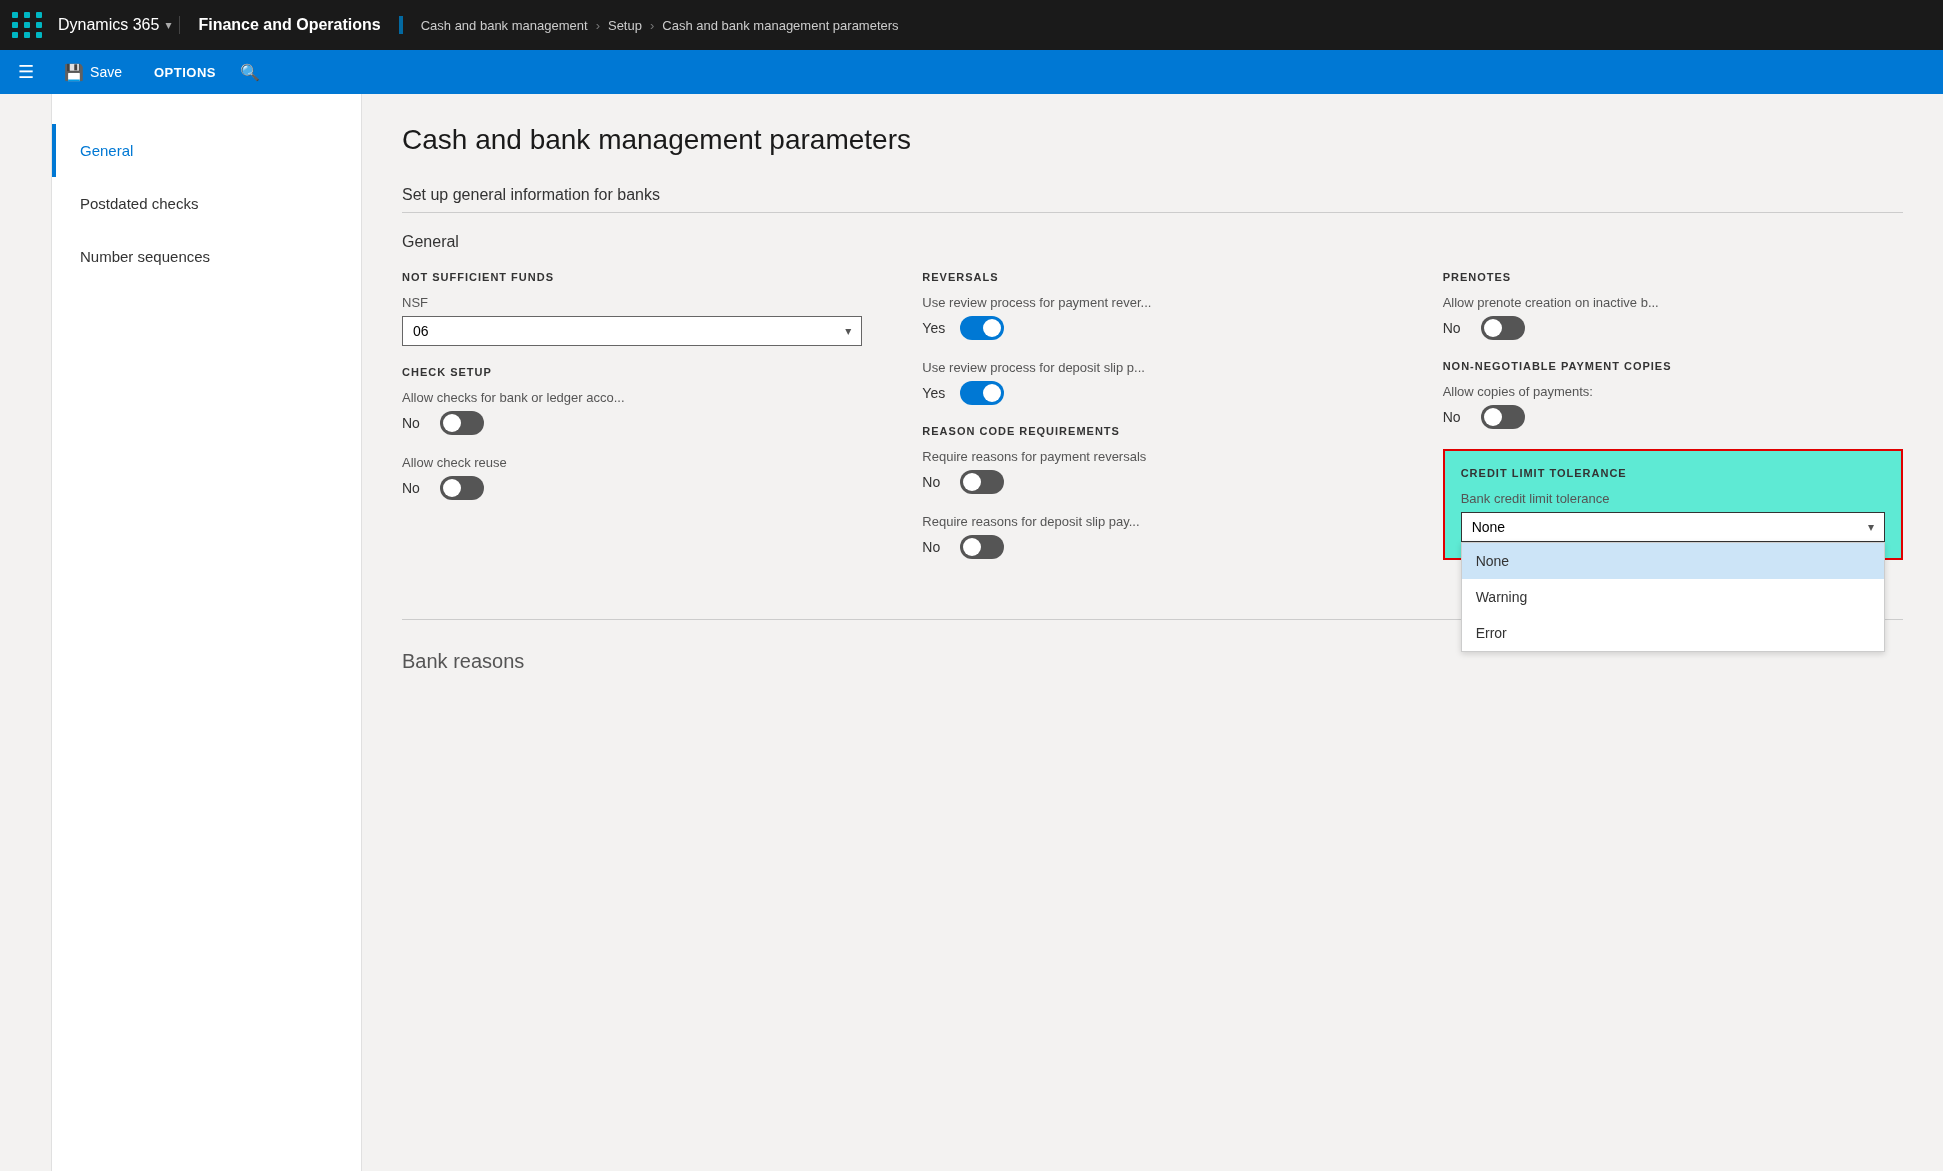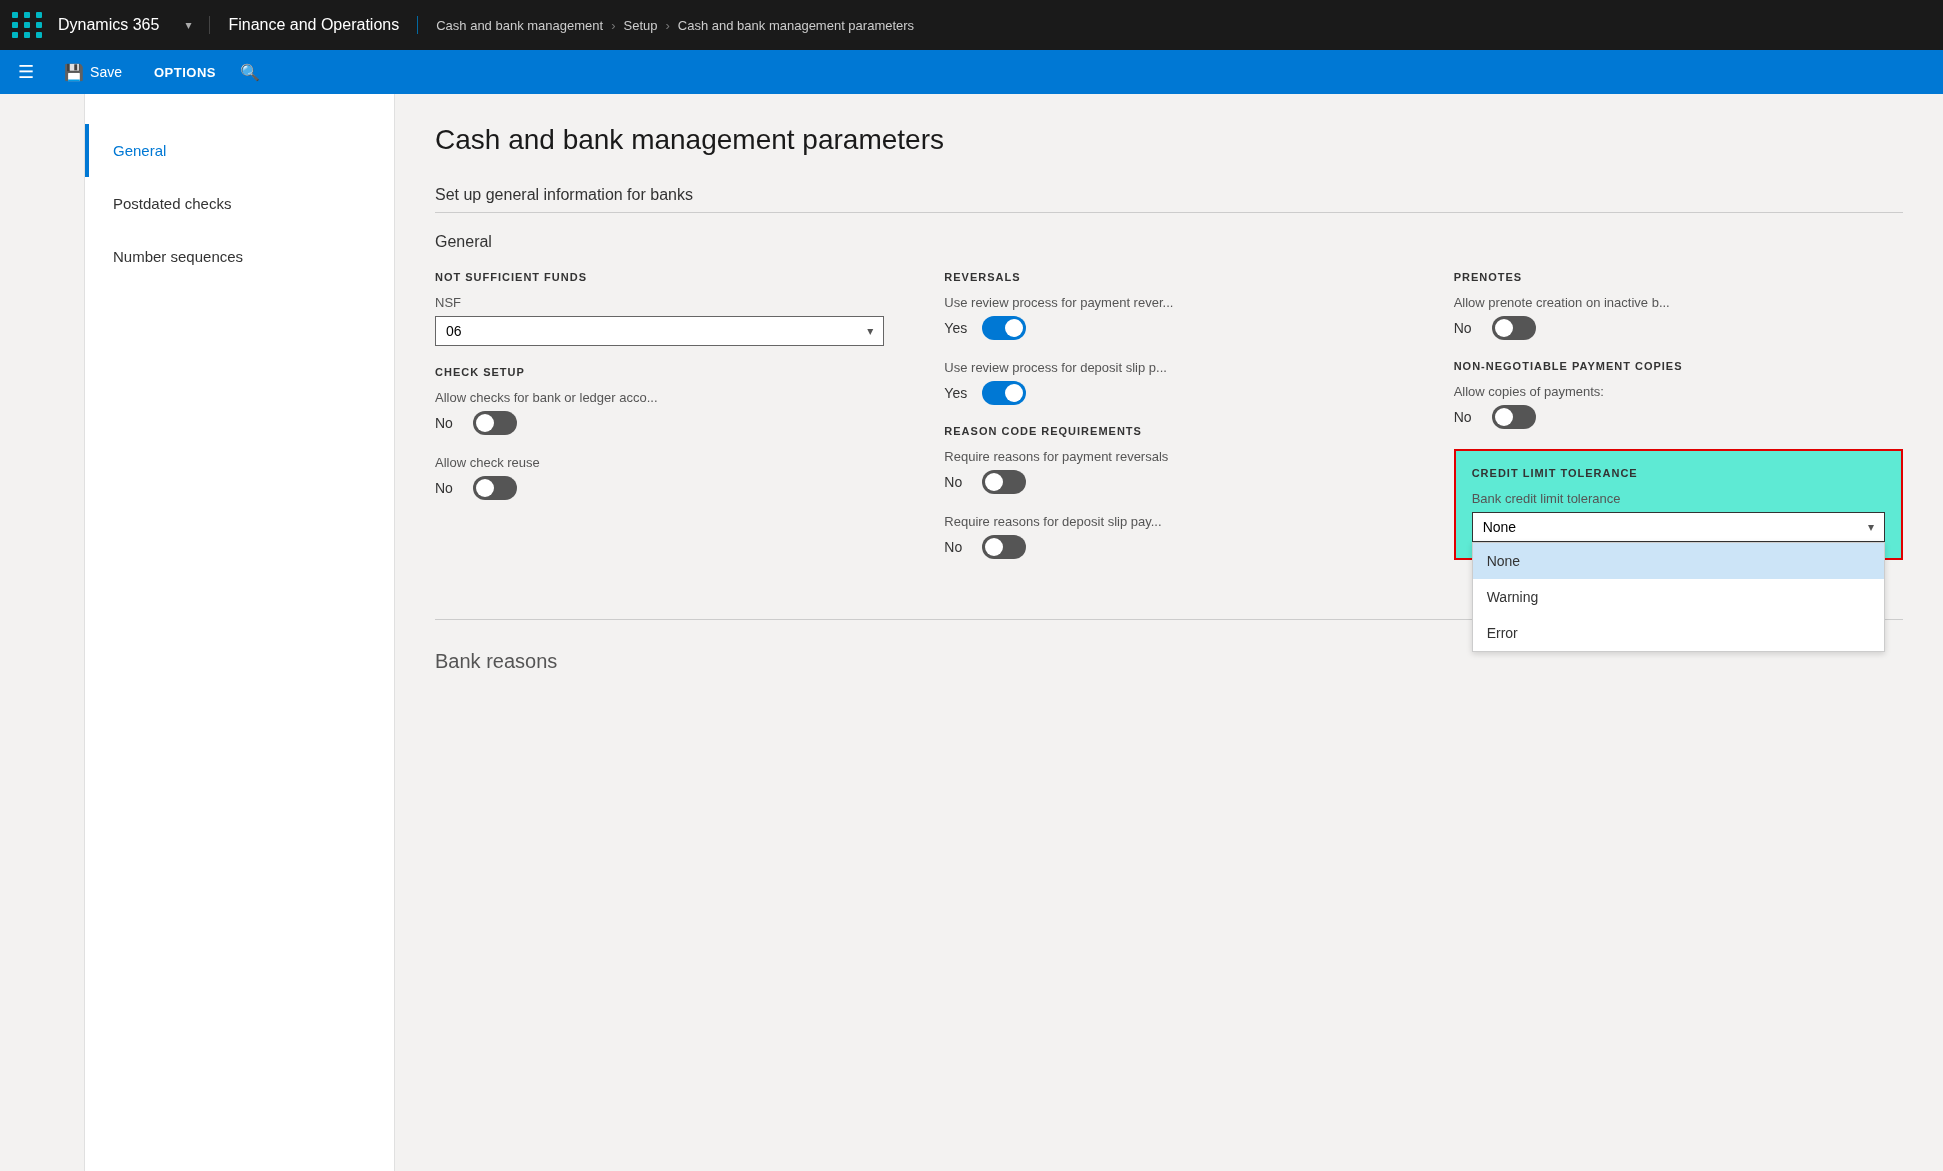--- a/index.html
+++ b/index.html
@@ -24,29 +24,28 @@
     .top-nav-grid span {
       width: 6px; height: 6px;
       background: #00b7c3;
       display: block;
       border-radius: 1px;
     }
     .top-nav-brand {
       display: flex;
       align-items: center;
       border-right: 1px solid #444;
-      padding-right: 18px;
+      padding-right: 8px;
       margin-right: 18px;
       font-size: 16px;
       font-weight: 300;
-      gap: 20px;
     }
     .top-nav-brand-name { color: #fff; }
     .top-nav-brand-chevron { margin-left: 6px; color: #aaa; font-size: 12px; }
-    .top-nav-app { font-size: 16px; color: #fff; font-weight: 400; border-right: 1px solid #0369a1; padding-right: 18px; margin-right: 18px; }
+    .top-nav-app { font-size: 16px; color: #fff; font-weight: 700; border-right: 4px solid #0369a1; padding-right: 18px; margin-right: 18px; }
     .top-nav-breadcrumb { display: flex; align-items: center; gap: 8px; color: #ccc; font-size: 13px; }
     .top-nav-breadcrumb span { color: #ccc; }
     .top-nav-breadcrumb .sep { color: #777; }
 
     
     .toolbar {
       display: flex;
       align-items: center;
       background: #0078d4;
       height: 44px;
@@ -86,21 +85,20 @@
       color: #fff;
       font-size: 16px;
       cursor: pointer;
     }
 
     
     .page-wrapper {
       display: flex;
       min-height: calc(100vh - 94px);
       background: #f3f2f1;
-      padding-left: 33px;
     }
 
     
     .left-panel {
       width: 52px;
       background: #f3f2f1;
       border-right: 1px solid #e0e0e0;
     }
 
     

